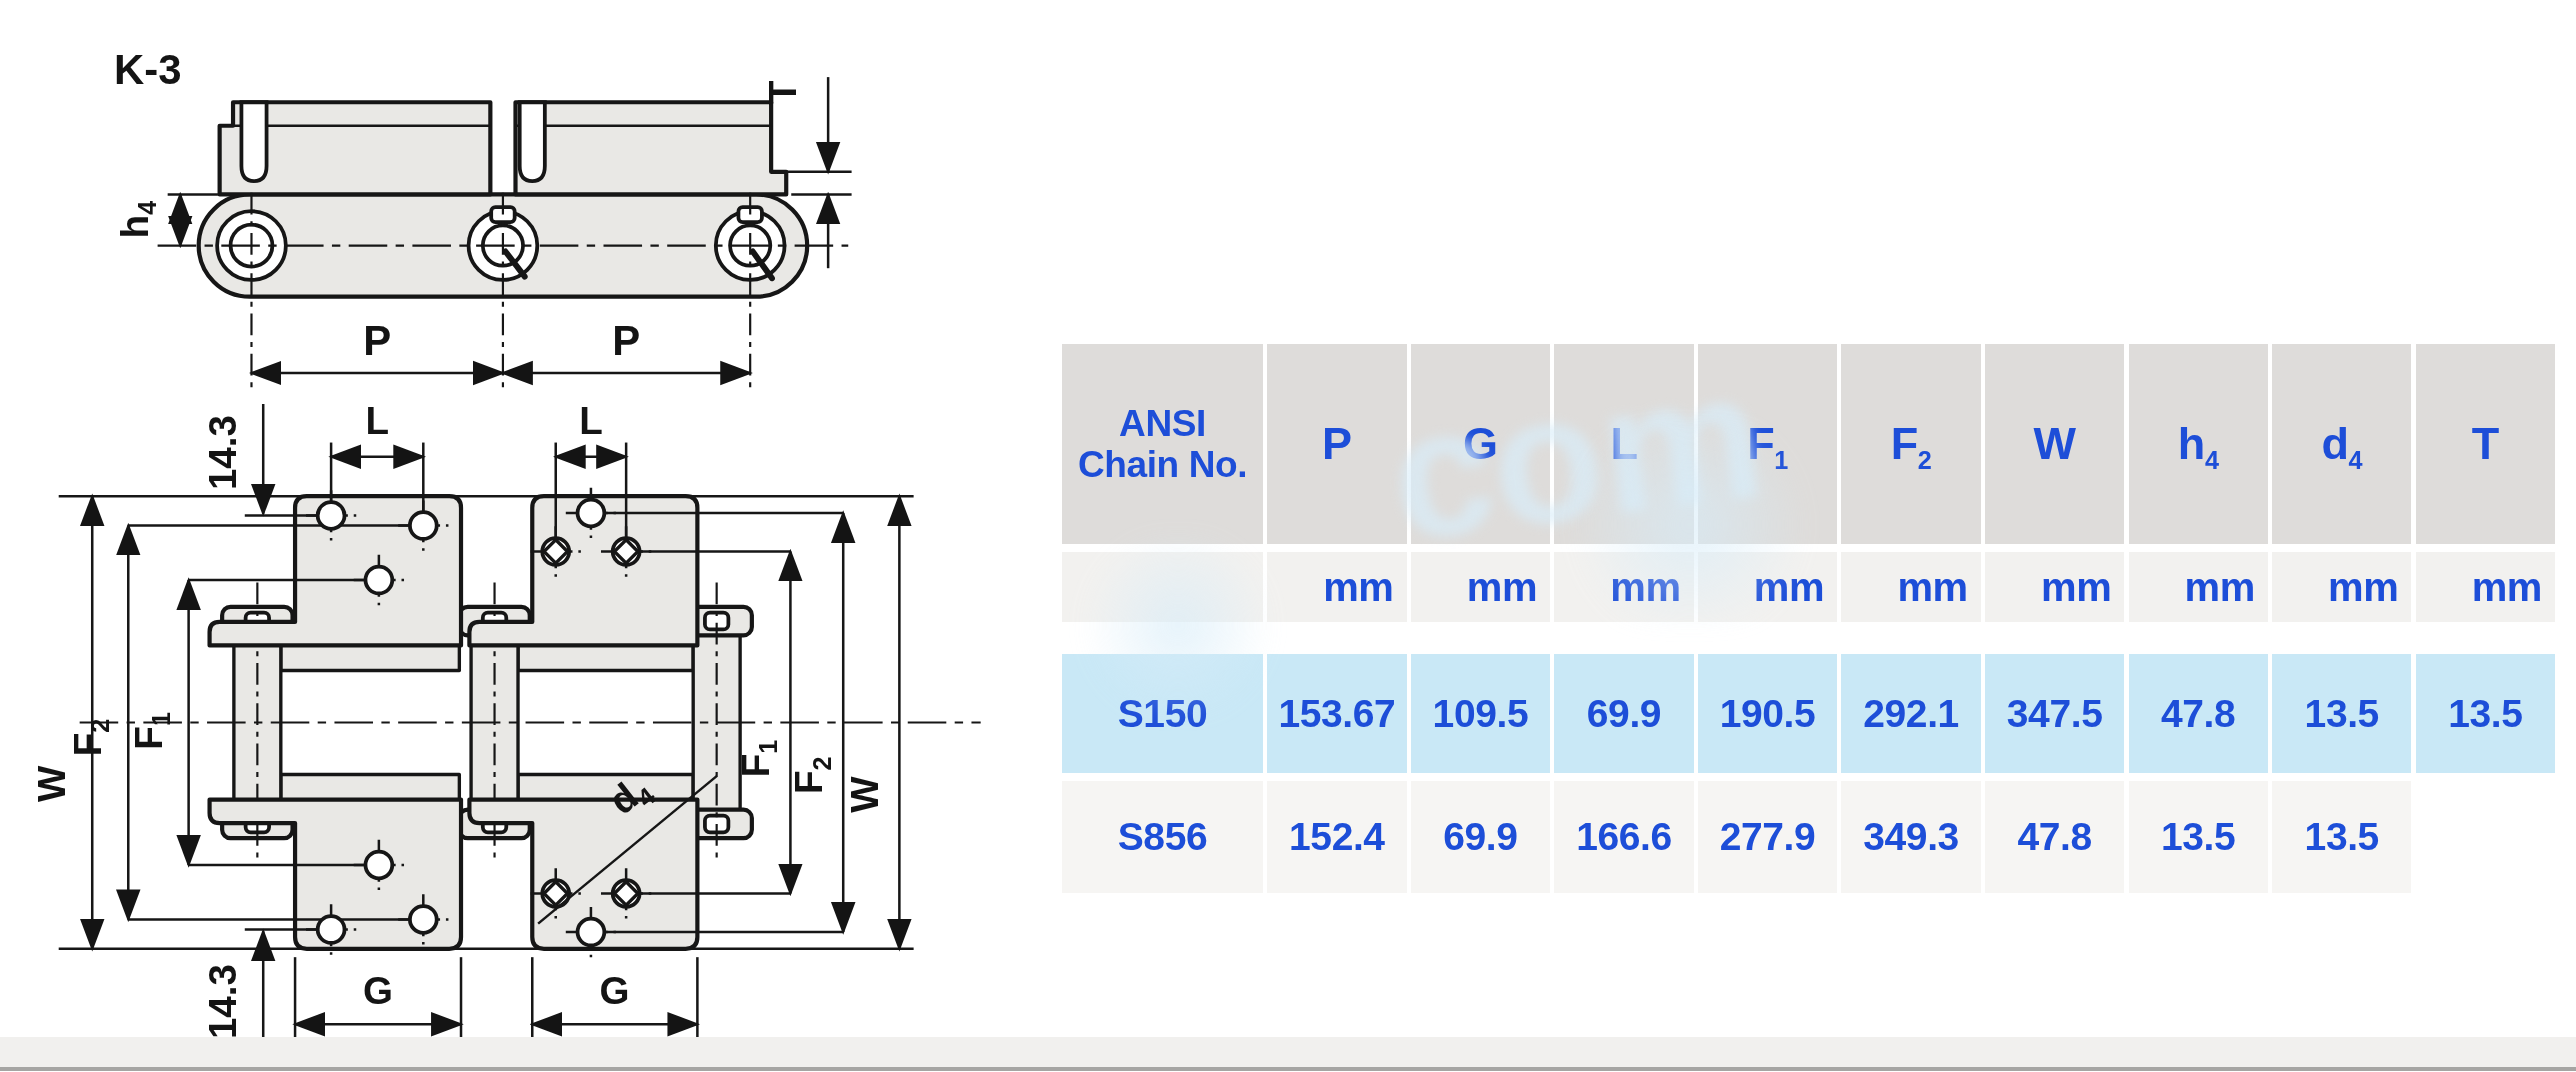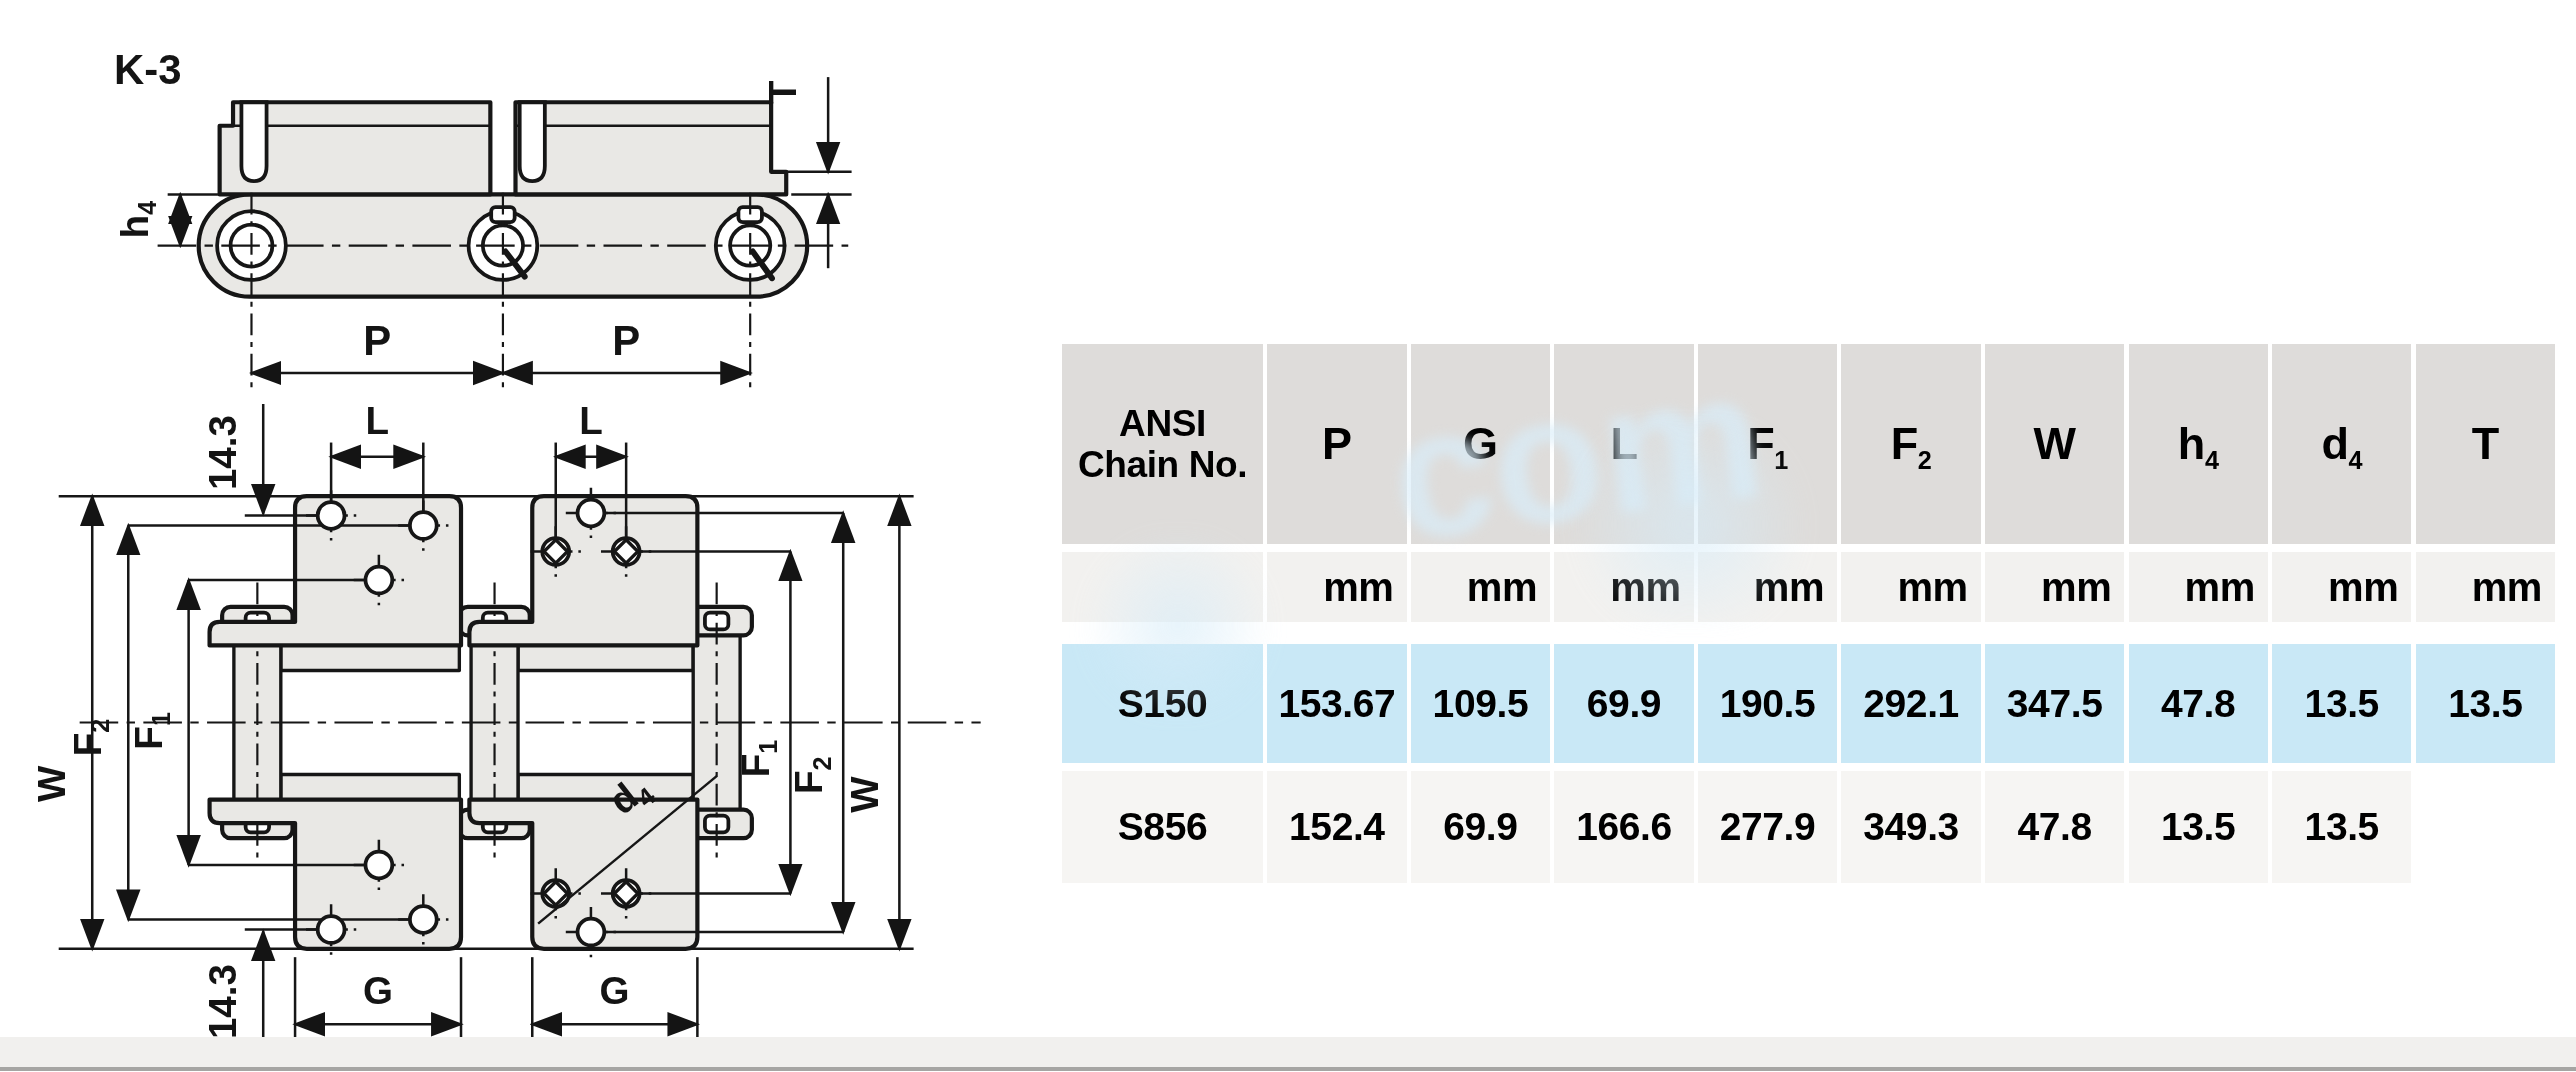--- a/index.html
+++ b/index.html
@@ -16,31 +16,31 @@
   .cl{stroke:#161616;stroke-width:2.6;fill:none;stroke-dasharray:46 10 10 10;}
   .cls{stroke:#161616;stroke-width:2.6;fill:none;stroke-dasharray:26 8 6 8;}
   .hv{stroke:#161616;stroke-width:3;stroke-dasharray:16 7 4 7;}
   .dlbl{font-family:"Liberation Sans",sans-serif;font-weight:700;font-size:46px;fill:#141414;}
   .dlbl2{font-family:"Liberation Sans",sans-serif;font-weight:700;font-size:50px;fill:#141414;}
   .dsub{font-size:30px;}
 
   
   .table-wrap{position:absolute;left:1062px;top:344px;width:1493px;z-index:2;}
   .tgrid{display:grid;grid-template-columns:201px repeat(9,1fr);column-gap:4.2px;}
-  .cell{display:flex;align-items:center;justify-content:center;color:#000000;
+  .cell{display:flex;align-items:center;justify-content:center;color:#1d4ed8;
         font-weight:700;letter-spacing:-0.4px;text-align:center;}
   .head{background:#dedcda;font-size:45px;}
   .head-main{background:#dedcda;font-size:37px;line-height:1.12;flex-direction:column;}
   .unit{background:#f2f1ef;font-size:40px;padding-left:43px;}
   .r-hi{background:#c9e8f6;font-size:39px;}
   .r-no{background:#f6f5f3;font-size:39px;}
   .row1{height:200px;}
   .row2{margin-top:8.4px;}
   .row2 .cell{height:70px;}
-  .row3{margin-top:22px;}
+  .row3{margin-top:32px;}
   .row3 .cell{height:119px;}
   .row4{margin-top:7.5px;}
   .row4 .cell{height:112px;}
   sub.hsub{font-size:0.56em;line-height:0;}
 
   
   .wm{position:absolute;left:1392px;top:352px;z-index:3;pointer-events:none;
       font-size:180px;font-weight:700;color:#d9edf9;opacity:.7;filter:blur(5.9px);
       transform:rotate(-7deg);}
   .wmblob{position:absolute;z-index:3;pointer-events:none;filter:blur(11.7px);opacity:.65;

